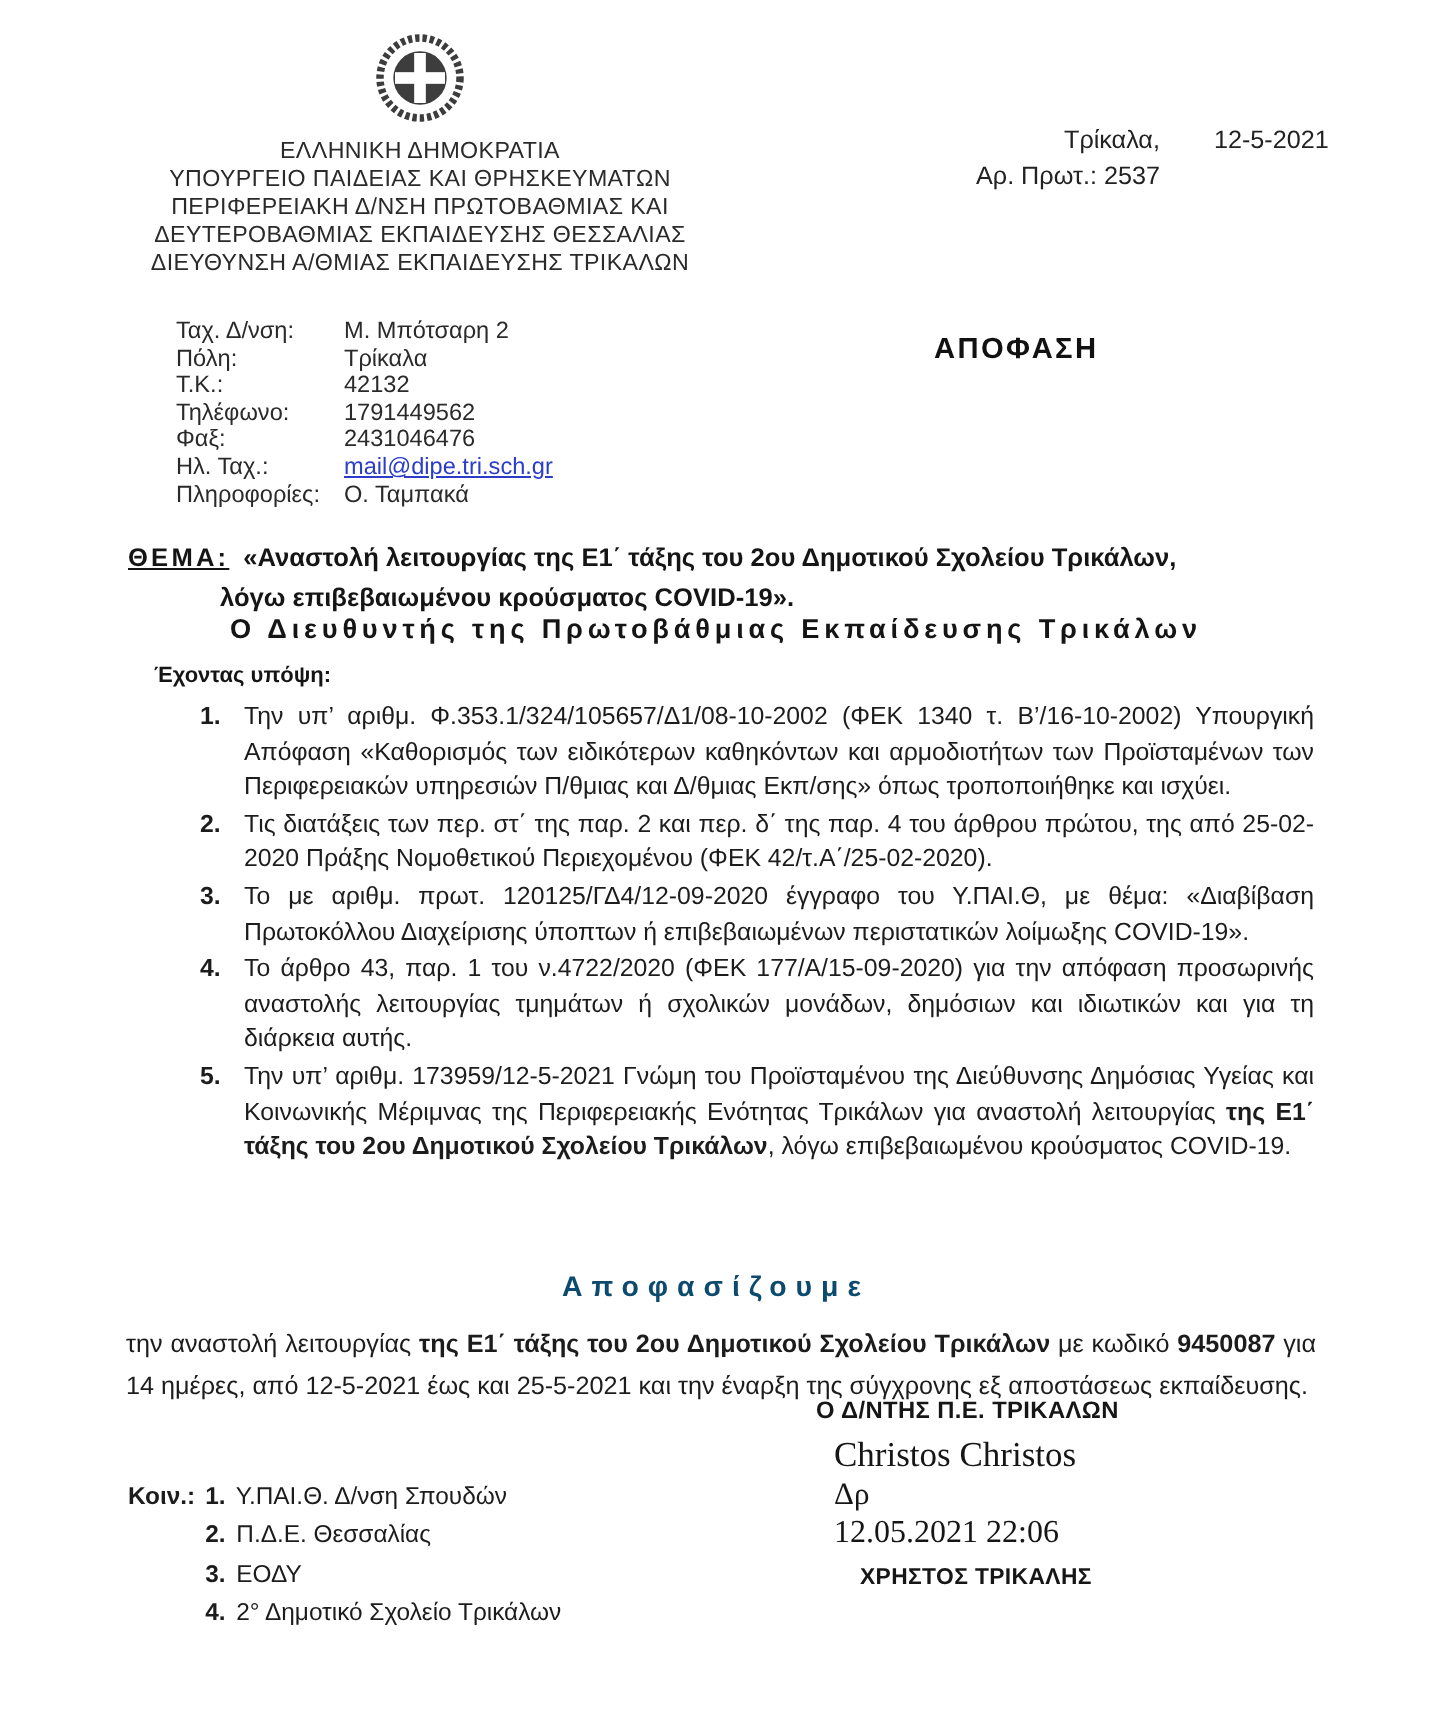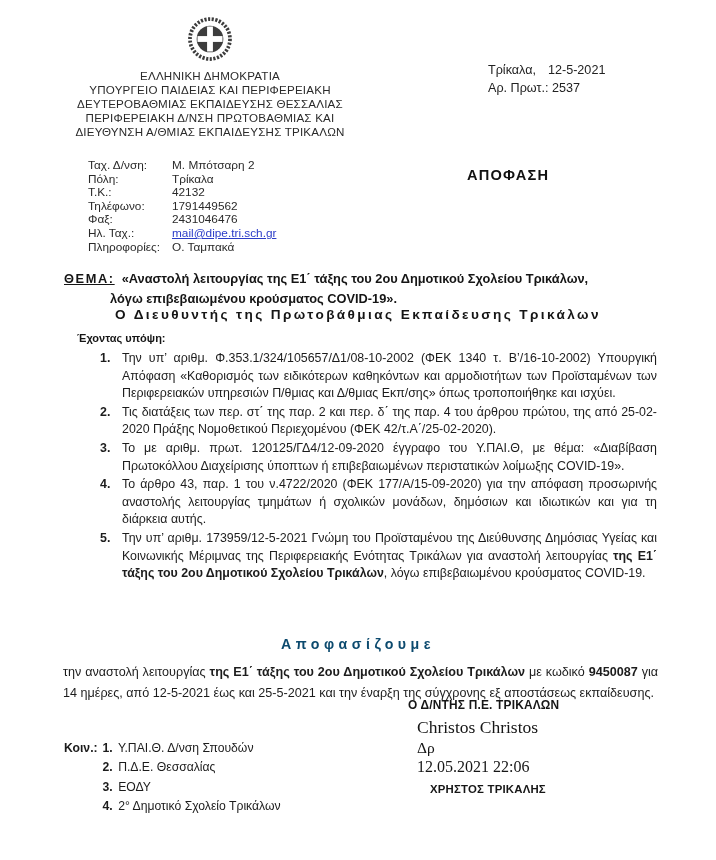--- a/index.html
+++ b/index.html
@@ -15,21 +15,21 @@
   
   .gov-header {
     position:absolute; top:14px; left:38px; width:344px;
     text-align:center;
   }
   .emblem { display:block; margin:0 auto 5px auto; }
   .hdr-line { font-size:11.6px; line-height:13.9px; letter-spacing:0.2px; color:#2a2a2a; }
 
   
   .meta { position:absolute; top:62px; left:488px; font-size:12.6px; line-height:17.5px; color:#222; }
-  .meta-row1 { display:flex; gap:12px; }
+  .meta-row1 { display:flex; gap:27px;margin-left:44px; }
 
   
   .contact { position:absolute; top:159px; left:88px; width:280px; font-size:11.8px; line-height:13.6px; color:#2a2a2a; }
   .c-row { display:flex; }
   .c-lbl { width:84px; flex-shrink:0; }
   .c-val.link { text-decoration:underline; }
 
   
   .apofasi { position:absolute; top:167px; left:467px; font-weight:bold; font-size:14.6px; letter-spacing:1.2px; color:#111; }
 
@@ -79,23 +79,23 @@
 
   <div class="gov-header">
     <svg class="emblem" width="50" height="50" viewBox="0 0 60 60">
       <circle cx="30" cy="30" r="24" fill="none" stroke="#3d3d3d" stroke-width="4.5" stroke-dasharray="2.6 1.8"></circle>
       <circle cx="30" cy="30" r="16" fill="#3d3d3d"></circle>
       <rect x="26.5" y="15" width="7" height="30" fill="#ffffff"></rect>
       <rect x="15" y="26.5" width="30" height="7" fill="#ffffff"></rect>
     </svg>
     <div>
         <div class="hdr-line">ΕΛΛΗΝΙΚΗ ΔΗΜΟΚΡΑΤΙΑ</div>
-        <div class="hdr-line">ΥΠΟΥΡΓΕΙΟ ΠΑΙΔΕΙΑΣ ΚΑΙ ΠΕΡΙΦΕΡΕΙΑΚΗ</div>
+        <div class="hdr-line">ΥΠΟΥΡΓΕΙΟ ΠΑΙΔΕΙΑΣ ΚΑΙ ΘΡΗΣΚΕΥΜΑΤΩΝ</div>
+        <div class="hdr-line">ΠΕΡΙΦΕΡΕΙΑΚΗ Δ/ΝΣΗ ΠΡΩΤΟΒΑΘΜΙΑΣ ΚΑΙ</div>
         <div class="hdr-line">ΔΕΥΤΕΡΟΒΑΘΜΙΑΣ ΕΚΠΑΙΔΕΥΣΗΣ ΘΕΣΣΑΛΙΑΣ</div>
-        <div class="hdr-line">ΠΕΡΙΦΕΡΕΙΑΚΗ Δ/ΝΣΗ ΠΡΩΤΟΒΑΘΜΙΑΣ ΚΑΙ</div>
         <div class="hdr-line">ΔΙΕΥΘΥΝΣΗ Α/ΘΜΙΑΣ ΕΚΠΑΙΔΕΥΣΗΣ ΤΡΙΚΑΛΩΝ</div>
       </div>
   </div>
 
   <div class="meta">
     <div class="meta-row1">
       <span>Τρίκαλα,</span>
       <span>12-5-2021</span>
     </div>
     <div>Αρ. Πρωτ.: 2537</div>

